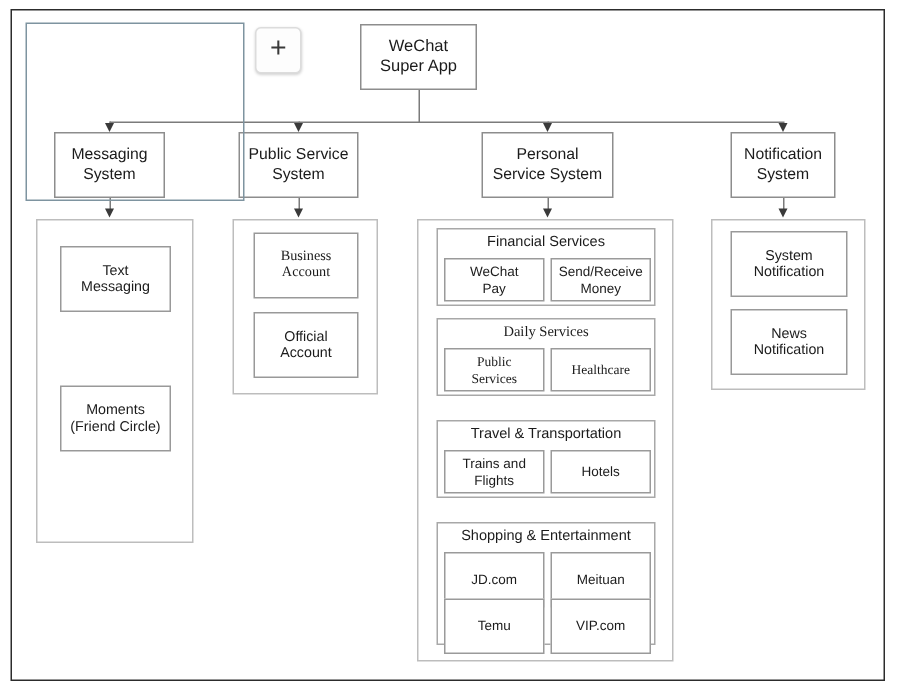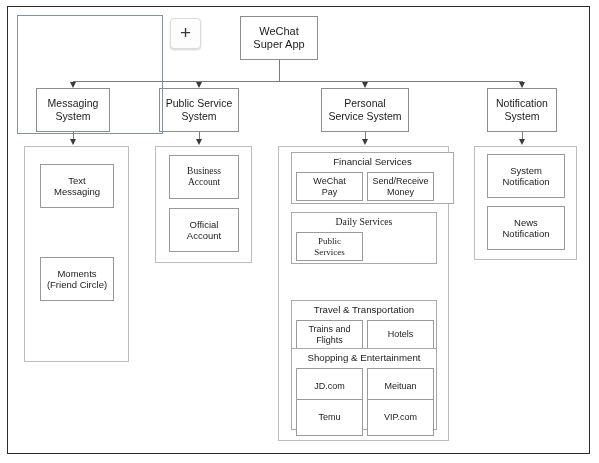--- a/index.html
+++ b/index.html
@@ -186,23 +186,23 @@
     text-align: center;
     font-size: 9px;
     z-index: 4;
   }
   .sub-leaf .node-label {
     display: block;
     line-height: 1.2;
     white-space: pre-line;
   }
 
-  #sub-financial { left: 291px; top: 152px; width: 163px; height: 52px; }
+  #sub-financial { left: 291px; top: 152px; width: 146px; height: 52px; }
   #sub-daily     { left: 291px; top: 212px; width: 146px; height: 52px; font-family: Liberation Serif, serif; }
-  #sub-travel    { left: 291px; top: 300px; width: 146px; height: 52px; }
+  #sub-travel    { left: 291px; top: 280px; width: 146px; height: 52px; }
   #sub-shopping  { left: 291px; top: 348px; width: 146px; height: 82px; }
 
   #sub-financial .sub-leaf, #sub-daily .sub-leaf,
   #sub-travel .sub-leaf { top: 19px; height: 29px; }
   .sub-col-left  { left: 4px;  width: 67px; }
   .sub-col-right { left: 75px; width: 67px; }
 
   #sub-shopping .sub-leaf { height: 37px; }
   #sub-shopping .row-1 { top: 19px; }
   #sub-shopping .row-2 { top: 50px; }
@@ -319,20 +319,23 @@
 Money</span>
     </div>
   </div>
 
   <div class="subgroup" id="sub-daily">
     <div class="subgroup-title">Daily Services</div>
     <div class="sub-leaf sub-col-left">
       <span class="node-label">Public
 Services</span>
     </div>
+    <div class="sub-leaf sub-col-right">
+      <span class="node-label">Healthcare</span>
+    </div>
   </div>
 
   <div class="subgroup" id="sub-travel">
     <div class="subgroup-title">Travel &amp; Transportation</div>
     <div class="sub-leaf sub-col-left">
       <span class="node-label">Trains and
 Flights</span>
     </div>
     <div class="sub-leaf sub-col-right">
       <span class="node-label">Hotels</span>

